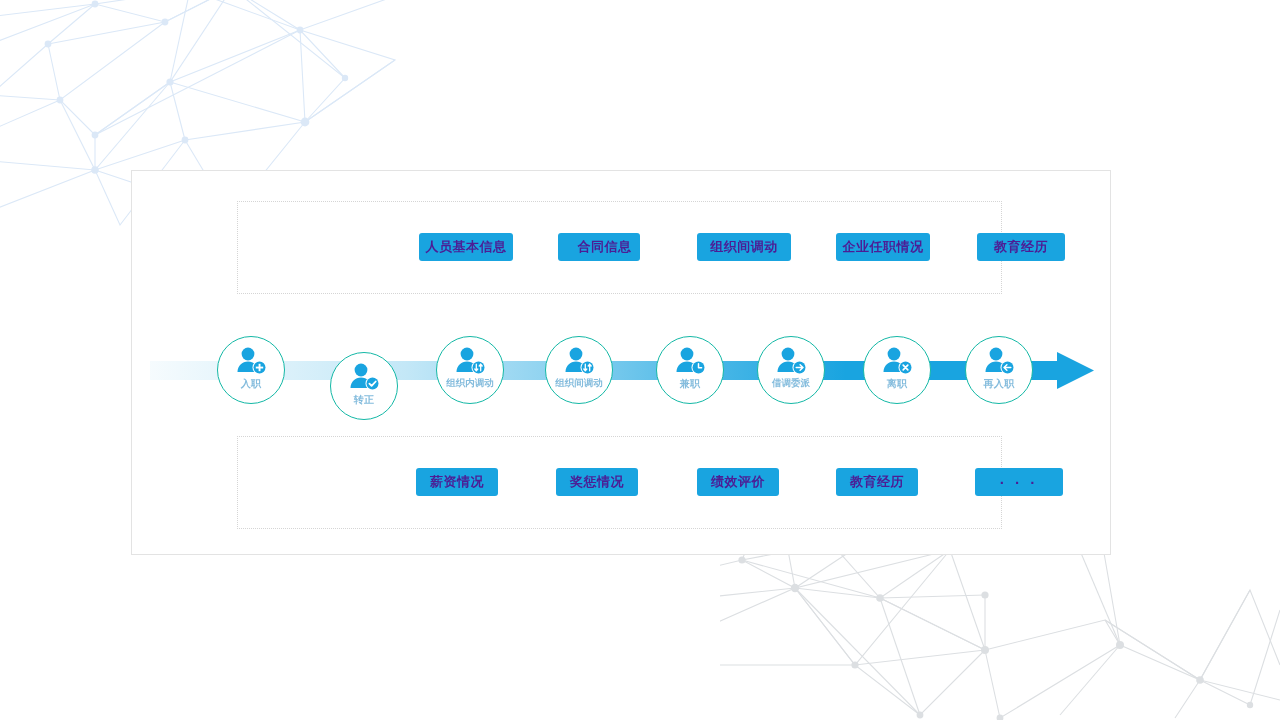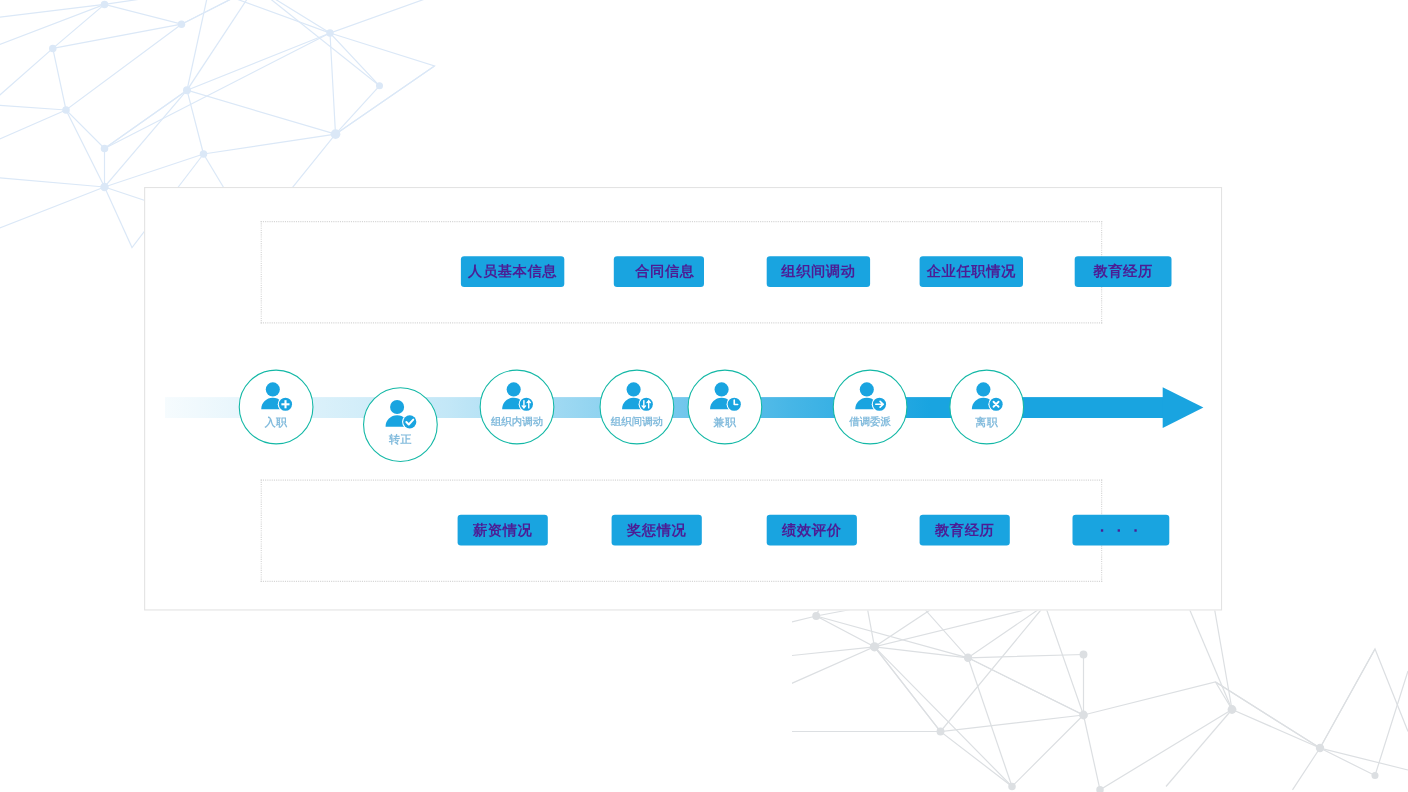--- a/index.html
+++ b/index.html
@@ -127,21 +127,21 @@
     white-space: nowrap;
     font-weight: bold;
     letter-spacing: 0.3px;
   }
   .node.wide .nlabel { font-size: 9.5px; letter-spacing: 0; }
 
   .n0 { left: 85px;  top: 0; }
   .n1 { left: 198px; top: 16px; }
   .n2 { left: 304px; top: 0; }
   .n3 { left: 413px; top: 0; }
-  .n4 { left: 493px; top: 0; }
+  .n4 { left: 524px; top: 0; }
   .n5 { left: 625px; top: 0; }
   .n6 { left: 731px; top: 0; }
   .n7 { left: 833px; top: 0; }
 </style>
 </head>
 <body>
 
 <div id="stage">
 
   <svg class="netbg tl" viewBox="0 0 420 230" preserveAspectRatio="none">
@@ -330,20 +330,30 @@
         <svg class="glyph" viewBox="0 0 34 30">
           <circle cx="14" cy="8" r="6.4" fill="#19a4e0"></circle>
           <path d="M3.5 26c0-6 4.7-10.4 10.5-10.4S24.5 20 24.5 26z" fill="#19a4e0"></path>
           <circle cx="25.5" cy="21.5" r="7" fill="#ffffff"></circle>
           <circle cx="25.5" cy="21.5" r="6" fill="#19a4e0"></circle>
           <path d="M23.2 19.2l4.6 4.6M27.8 19.2l-4.6 4.6" stroke="#ffffff" stroke-width="1.7" fill="none" stroke-linecap="round"></path>
         </svg>
         <span class="nlabel">离职</span>
       </div>
 
+      <div class="node n7">
+        <svg class="glyph" viewBox="0 0 34 30">
+          <circle cx="14" cy="8" r="6.4" fill="#19a4e0"></circle>
+          <path d="M3.5 26c0-6 4.7-10.4 10.5-10.4S24.5 20 24.5 26z" fill="#19a4e0"></path>
+          <circle cx="25.5" cy="21.5" r="7" fill="#ffffff"></circle>
+          <circle cx="25.5" cy="21.5" r="6" fill="#19a4e0"></circle>
+          <path d="M28.8 21.5h-6.4M24.9 18.8l-2.9 2.7 2.9 2.7" stroke="#ffffff" stroke-width="1.5" fill="none" stroke-linecap="round" stroke-linejoin="round"></path>
+        </svg>
+        <span class="nlabel">再入职</span>
+      </div>
 
     </div>
 
     <div class="dotted-panel bottom">
       <div class="chip-row">
         <div class="chip b0">薪资情况</div>
         <div class="chip b1">奖惩情况</div>
         <div class="chip b2">绩效评价</div>
         <div class="chip b3">教育经历</div>
         <div class="chip b4 dots">· · ·</div>

